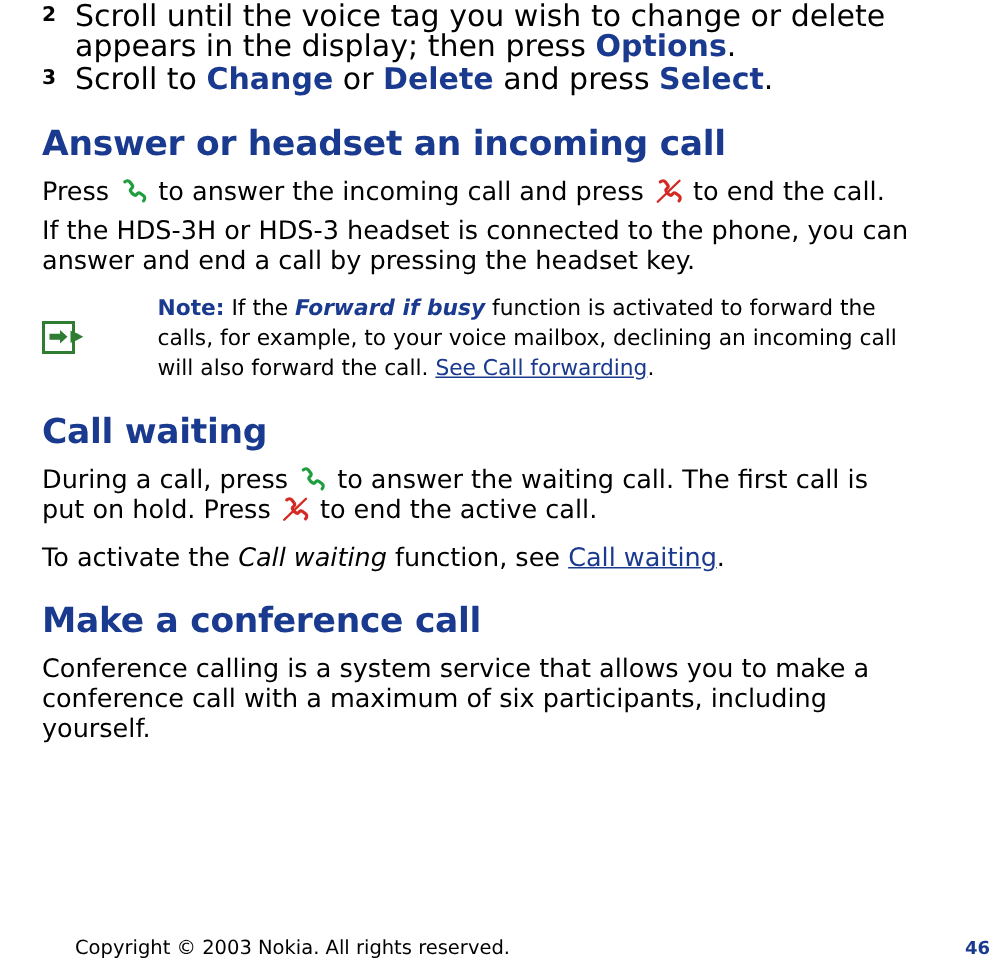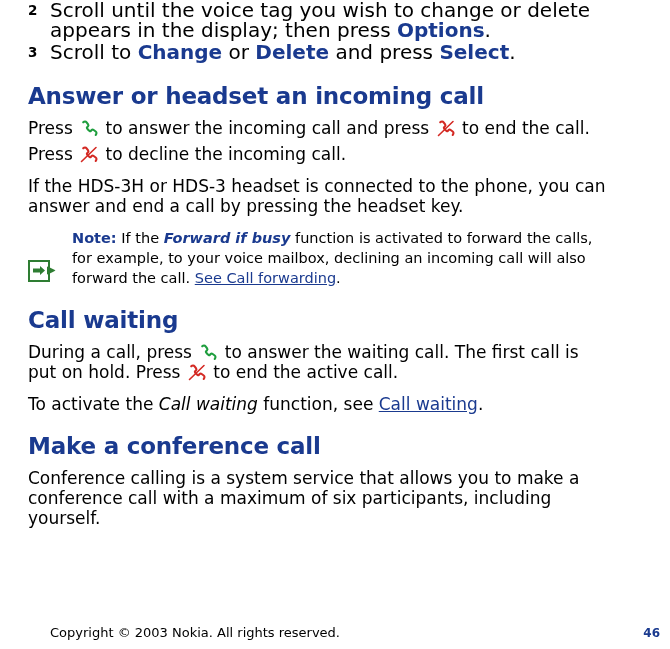--- a/index.html
+++ b/index.html
@@ -89,22 +89,23 @@
     width: 18px;
     height: 17px;
     position: relative;
     margin: 0 2px;
   }
   .key-icon svg { display: block; }
 
   
   .note-block {
     display: flex;
-    align-items: flex-end;
+    align-items: center;
     margin: 12px 0 10px 0;
+    gap: 33px;
   }
   .note-icon {
     flex: 0 0 44px;
     width: 44px;
     padding-top: 2px;
   }
   .note-text {
     font-size: 14.5px;
     line-height: 20px;
     color: #000;
@@ -149,24 +150,20 @@
 
     <h2 class="heading">Answer or headset an incoming call</h2>
 
     <p class="para tight"><span>Press </span><span class="key-icon"><svg width="18" height="17" viewBox="0 0 18 17">
             <path d="M3.2 2.3c1.1-1.1 2.6-1.1 3.4 0l1.5 2c0.5 0.7 0.4 1.5-0.2 2.1L7.1 7.2c-0.3 0.3-0.3 0.7-0.1 1.1 0.5 1 1.6 2.2 2.7 2.8 0.4 0.2 0.8 0.1 1.1-0.2l0.8-0.8c0.6-0.6 1.4-0.6 2.1-0.1l2 1.5c1 0.8 1.1 2.3 0 3.4" fill="none" stroke="#1f9e3e" stroke-width="2.1" stroke-linecap="round"></path>
           </svg></span><span> to answer the incoming call and press </span><span class="key-icon"><svg width="18" height="17" viewBox="0 0 18 17">
             <path d="M3.2 2.3c1.1-1.1 2.6-1.1 3.4 0l1.5 2c0.5 0.7 0.4 1.5-0.2 2.1L7.1 7.2c-0.3 0.3-0.3 0.7-0.1 1.1 0.5 1 1.6 2.2 2.7 2.8 0.4 0.2 0.8 0.1 1.1-0.2l0.8-0.8c0.6-0.6 1.4-0.6 2.1-0.1l2 1.5c1 0.8 1.1 2.3 0 3.4" fill="none" stroke="#d42a24" stroke-width="2.1" stroke-linecap="round"></path>
             <path d="M1.5 15.5L16 1.5" stroke="#d42a24" stroke-width="1.6" stroke-linecap="round"></path>
           </svg></span><span> to end the call.</span></p>
 
-    <p class="para"><span>Press </span><span class="key-icon"><svg width="18" height="17" viewBox="0 0 18 17">
-            <path d="M3.2 2.3c1.1-1.1 2.6-1.1 3.4 0l1.5 2c0.5 0.7 0.4 1.5-0.2 2.1L7.1 7.2c-0.3 0.3-0.3 0.7-0.1 1.1 0.5 1 1.6 2.2 2.7 2.8 0.4 0.2 0.8 0.1 1.1-0.2l0.8-0.8c0.6-0.6 1.4-0.6 2.1-0.1l2 1.5c1 0.8 1.1 2.3 0 3.4" fill="none" stroke="#d42a24" stroke-width="2.1" stroke-linecap="round"></path>
-            <path d="M1.5 15.5L16 1.5" stroke="#d42a24" stroke-width="1.6" stroke-linecap="round"></path>
-          </svg></span><span> to decline the incoming call.</span></p>
 
 
     <p class="para">If the HDS-3H or HDS-3 headset is connected to the phone, you can answer and end a call by pressing the headset key.</p>
 
     <div class="note-block">
       <div class="note-icon">
         <svg width="30" height="26" viewBox="0 0 30 26">
           <rect x="1" y="3" width="20" height="20" fill="none" stroke="#2e7d32" stroke-width="2"></rect>
           <path d="M5 10.5 h7 v-2.5 l5 4.5 -5 4.5 v-2.5 h-7 z" fill="#2e7d32"></path>
           <path d="M19 8.5 c3 1 5.5 2.2 8.5 4 -3 1.8 -5.5 3 -8.5 4 z" fill="#2e7d32"></path>

